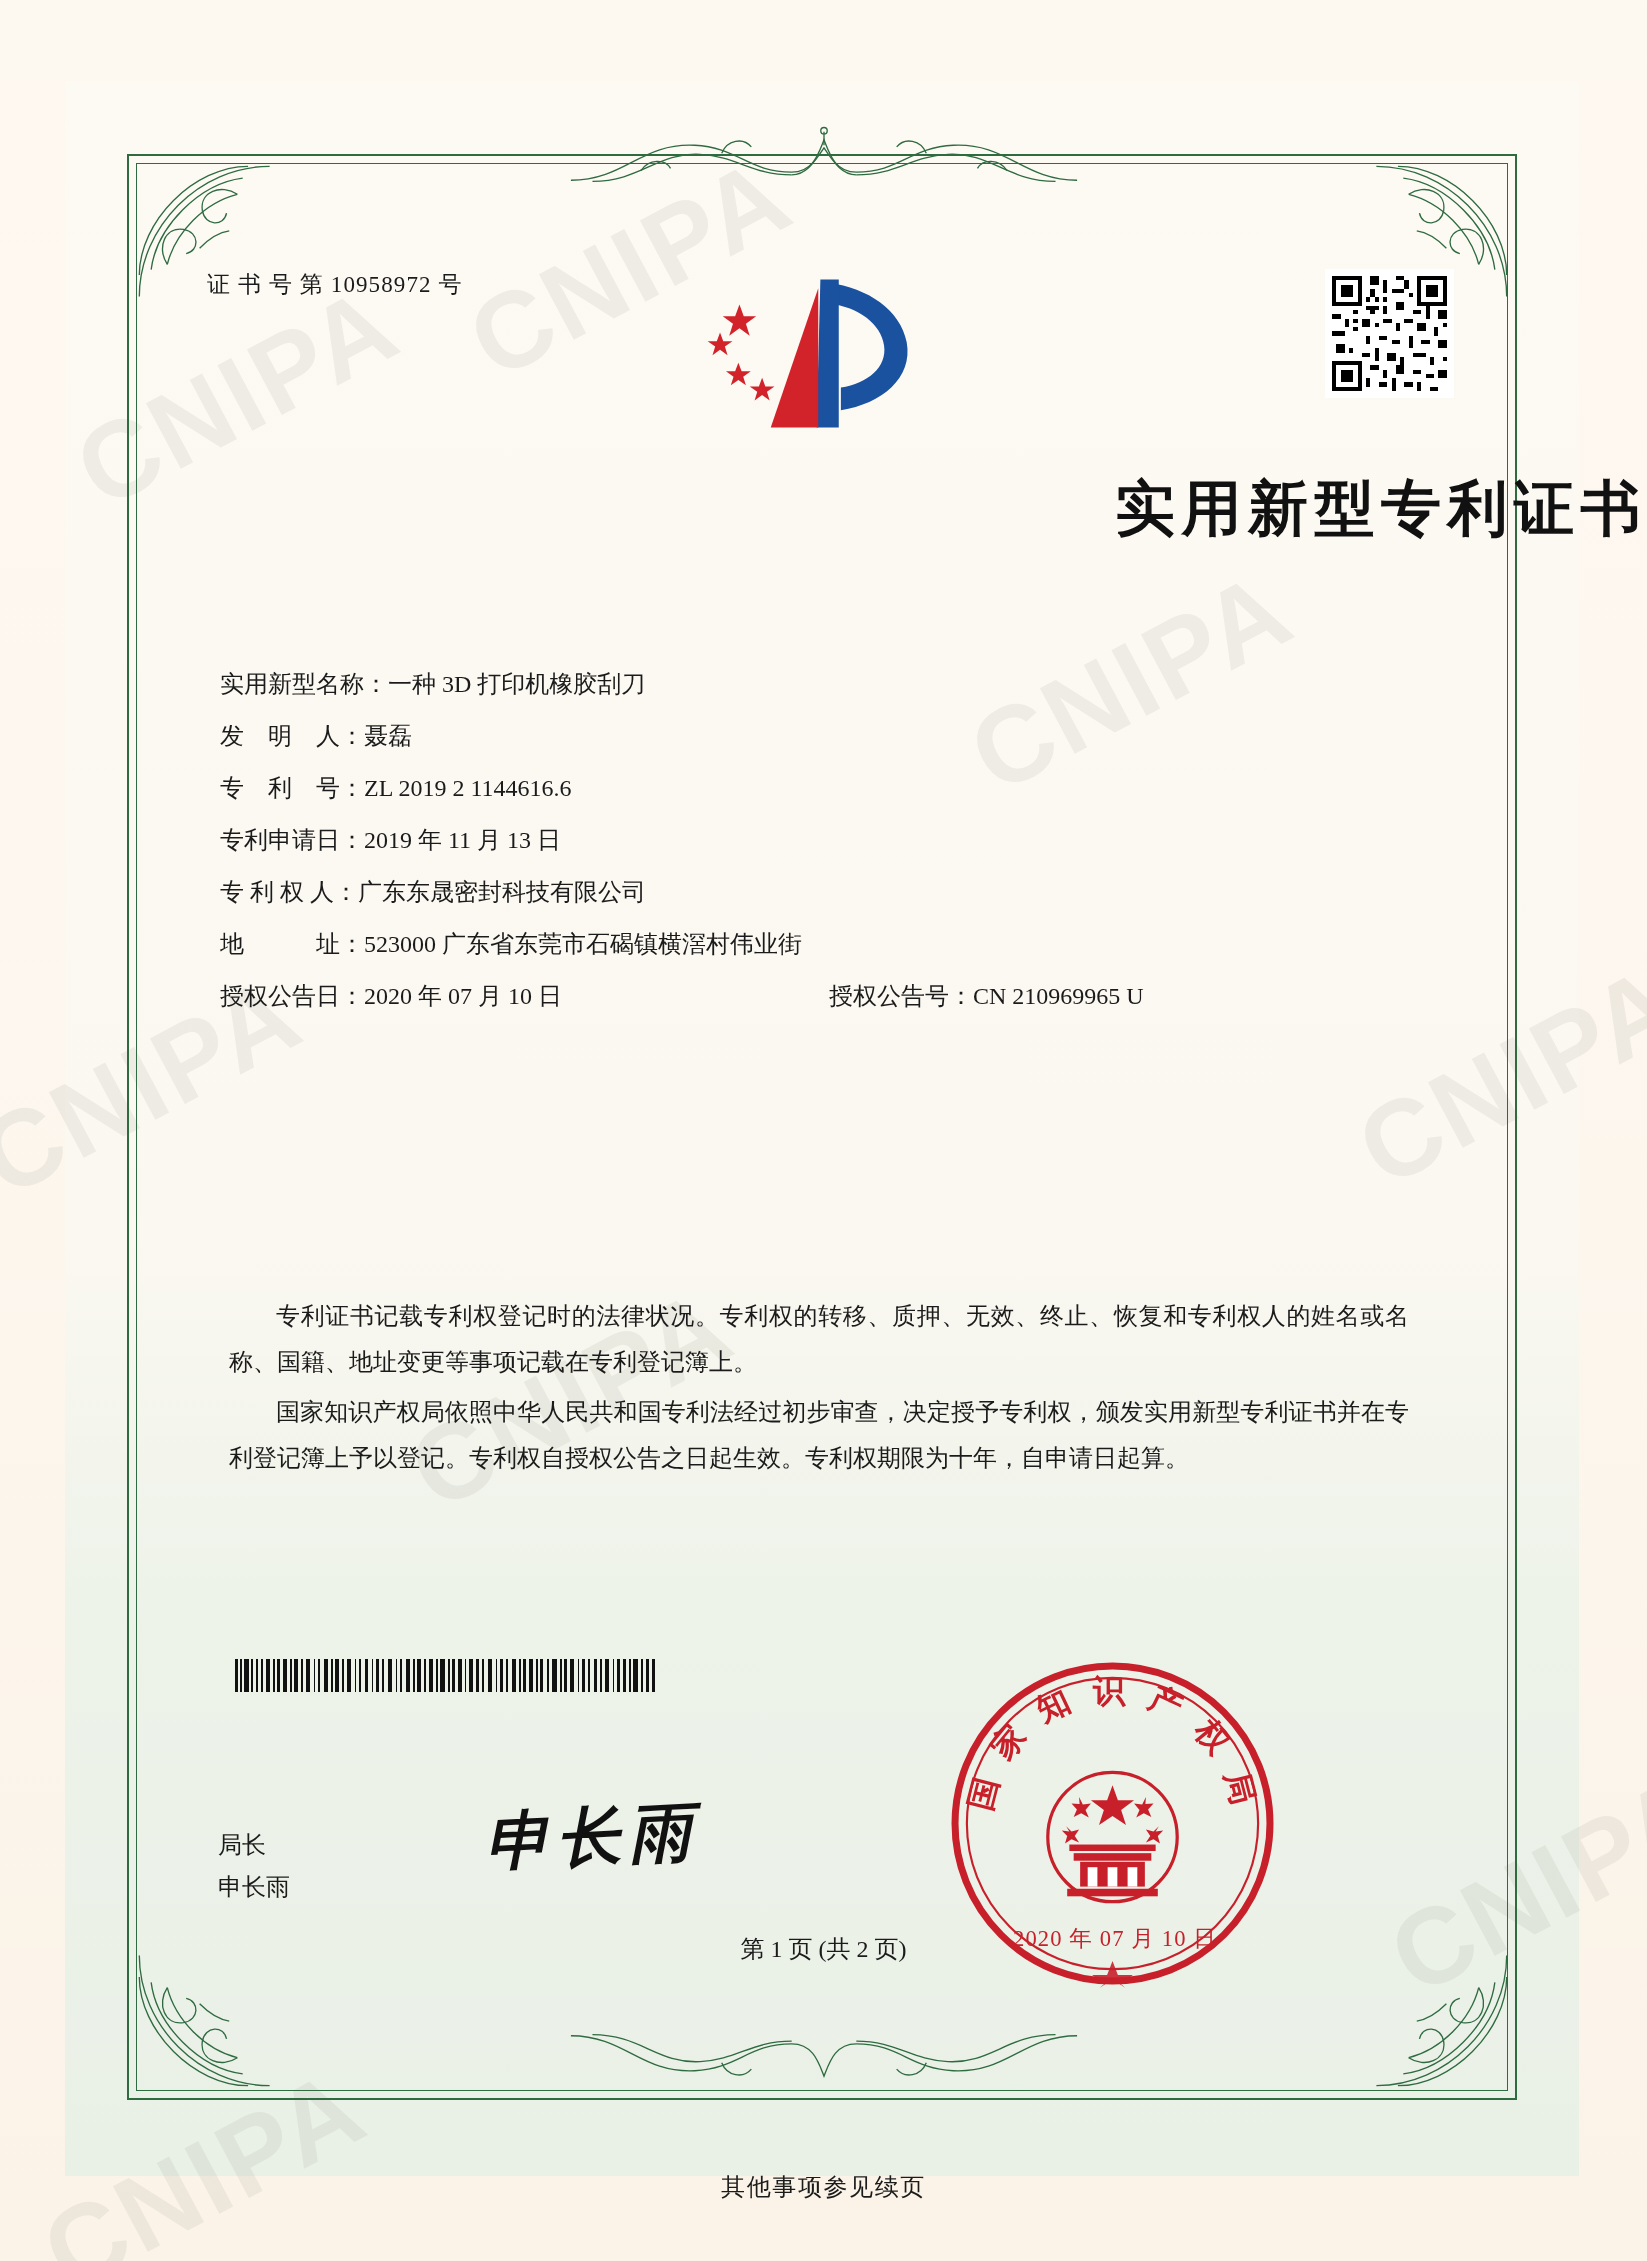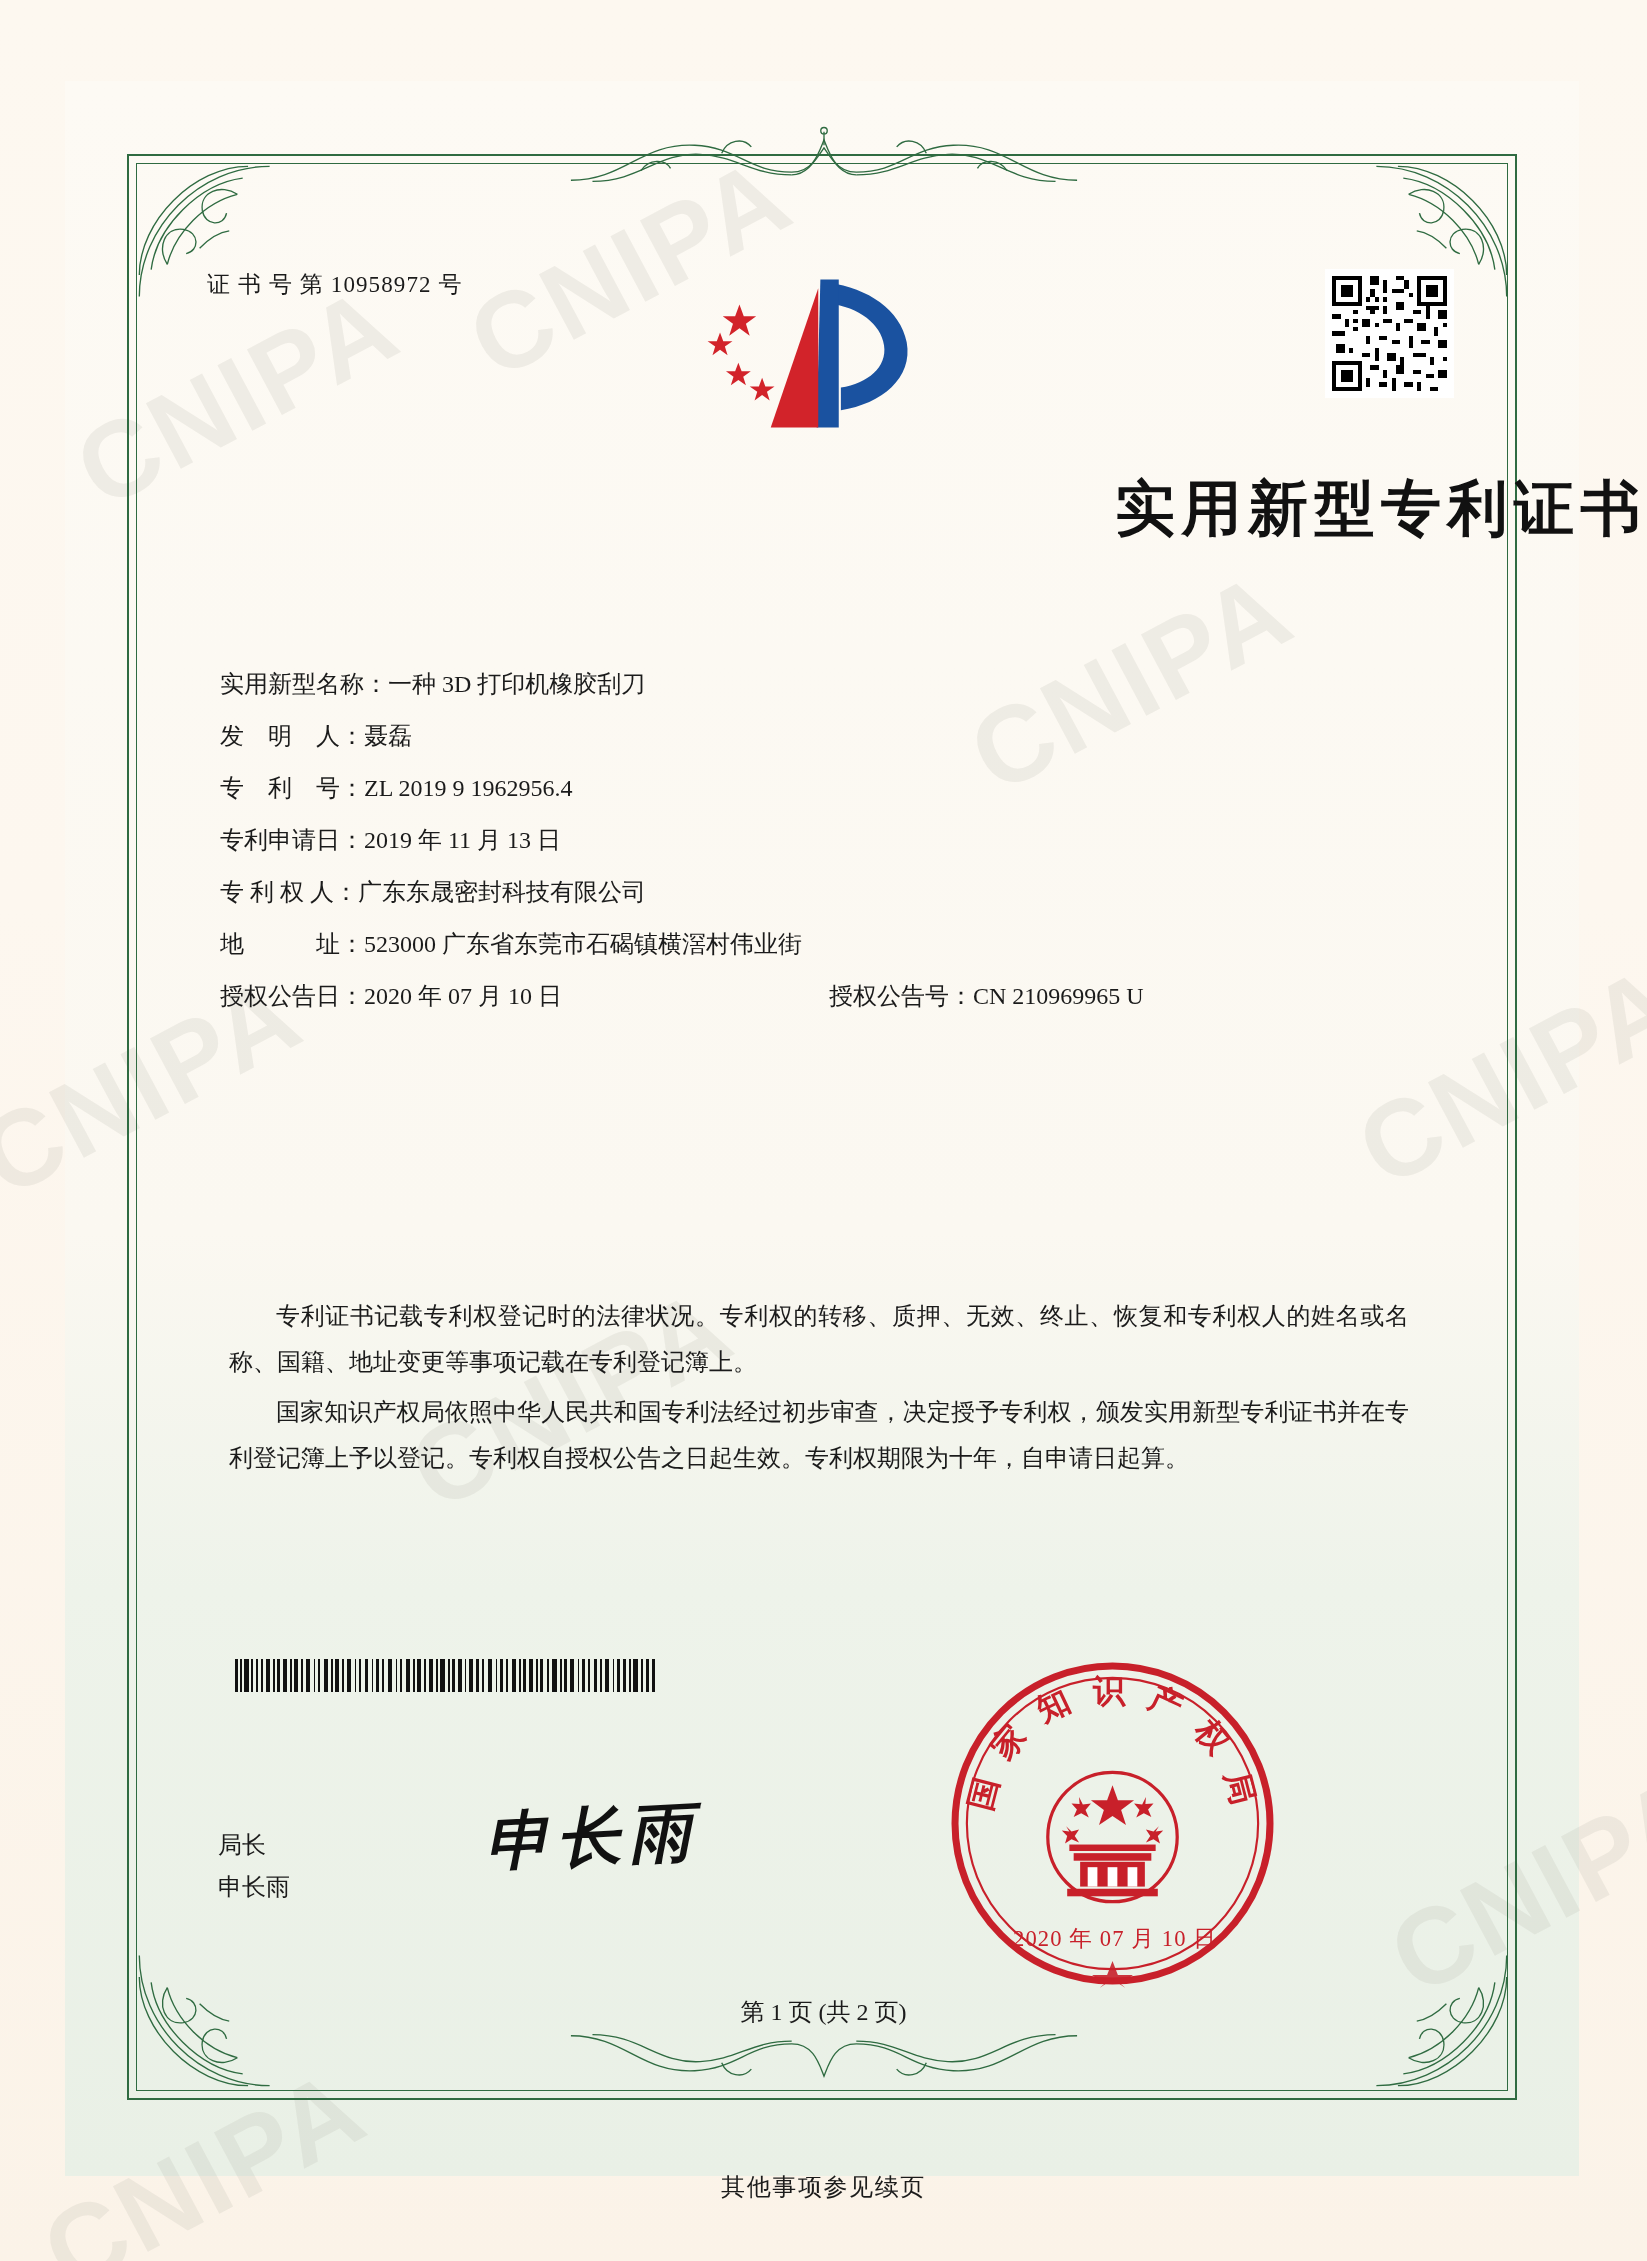--- a/index.html
+++ b/index.html
@@ -181,21 +181,21 @@
     left: 1013px; top: 1923px;
     font-size: 22.6px;
     color: #c8202a;
     letter-spacing: 1.1px;
     white-space: nowrap;
   }
 
   
   .page-num {
     position: absolute;
-    left: 0; top: 1996px;
+    left: 0; top: 1933px;
     width: 1647px;
     text-align: center;
     font-size: 24px;
     color: #1b1b1b;
   }
   .footnote {
     position: absolute;
     left: 0; top: 2171px;
     width: 1647px;
     text-align: center;
@@ -408,21 +408,21 @@
   <div class="main-title">实用新型专利证书</div>
 
   <div class="fields">
     <div class="frow">
       <span class="flabel">实用新型名称：</span><span class="fvalue">一种 3D 打印机橡胶刮刀</span>
     </div>
     <div class="frow">
       <span class="flabel">发　明　人：</span><span class="fvalue">聂磊</span>
     </div>
     <div class="frow">
-      <span class="flabel">专　利　号：</span><span class="fvalue">ZL 2019 9 1962956.4</span>
+      <span class="flabel">专　利　号：</span><span class="fvalue">ZL 2019 2 1144616.6</span>
     </div>
     <div class="frow">
       <span class="flabel">专利申请日：</span><span class="fvalue">2019 年 11 月 13 日</span>
     </div>
     <div class="frow">
       <span class="flabel">专 利 权 人：</span><span class="fvalue">广东东晟密封科技有限公司</span>
     </div>
     <div class="frow">
       <span class="flabel">地　　　址：</span><span class="fvalue">523000 广东省东莞市石碣镇横滘村伟业街</span>
     </div>

